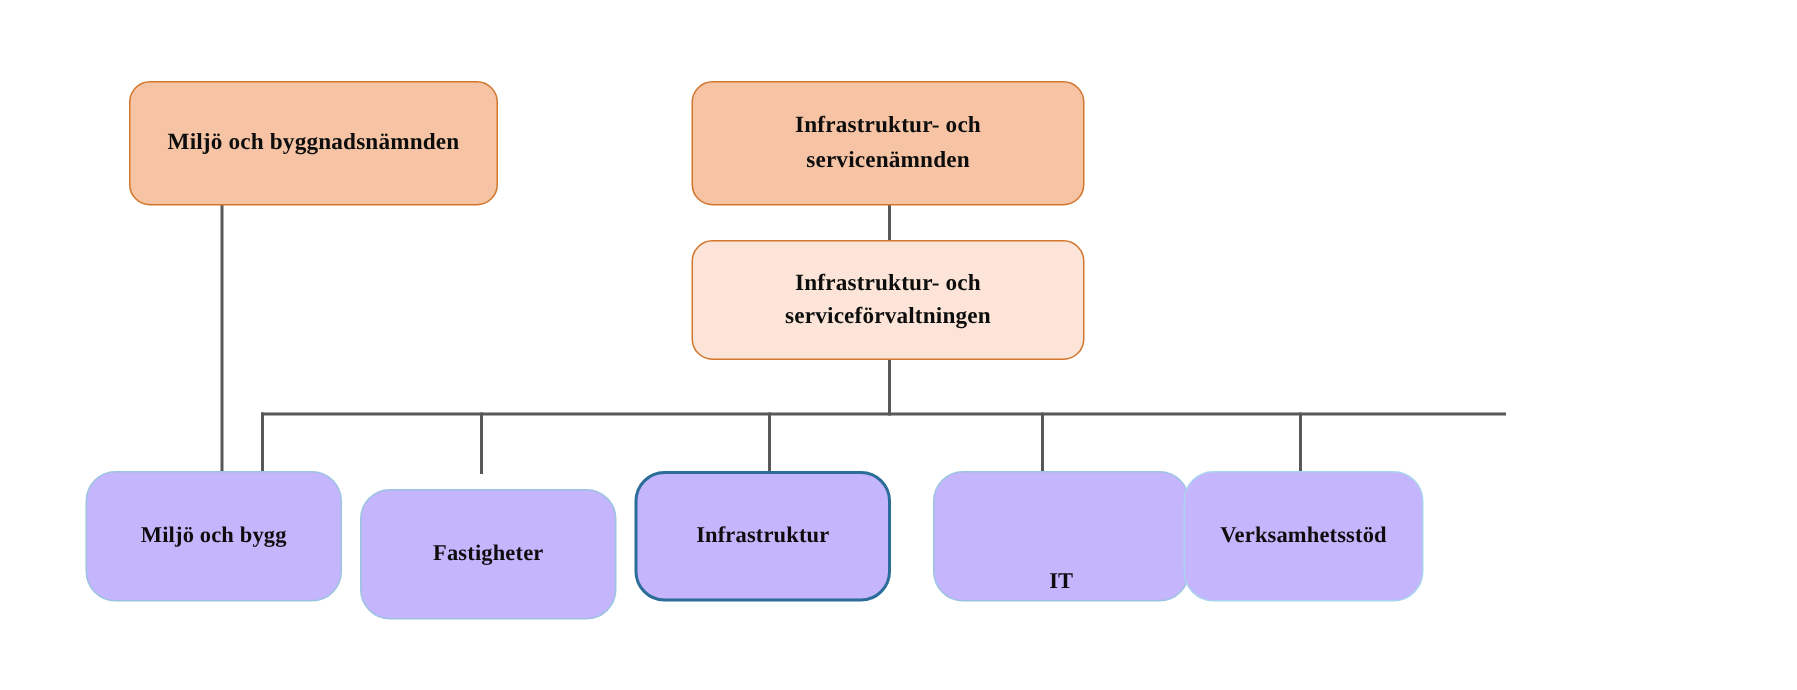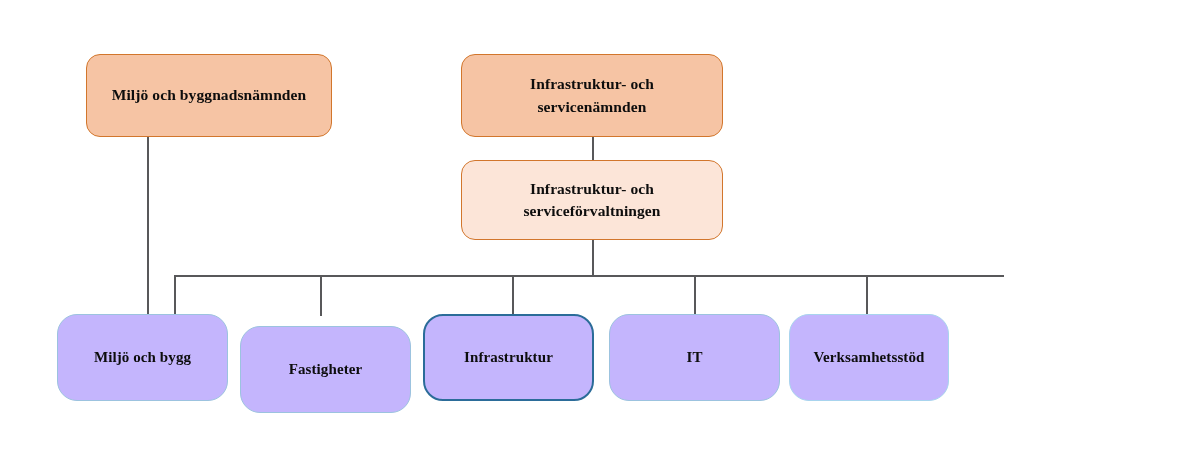--- a/index.html
+++ b/index.html
@@ -115,21 +115,21 @@
   </div>
 
   <div class="node unit" style="left:240px; top:314px; width:171px; height:87px;margin-top:12px;">
     <span class="node-label">Fastigheter</span>
   </div>
 
   <div class="node unit accent" style="left:423px; top:314px; width:171px; height:87px;">
     <span class="node-label">Infrastruktur</span>
   </div>
 
-  <div class="node unit" style="left:609px; top:314px; width:171px; height:87px;">
+  <div class="node unit" style="left:622px; top:314px; width:171px; height:87px;align-items:flex-end;">
     <span class="node-label">IT</span>
   </div>
 
   <div class="node unit light" style="left:789px; top:314px; width:160px; height:87px;">
     <span class="node-label">Verksamhetsstöd</span>
   </div>
 
 
 </div>
 

